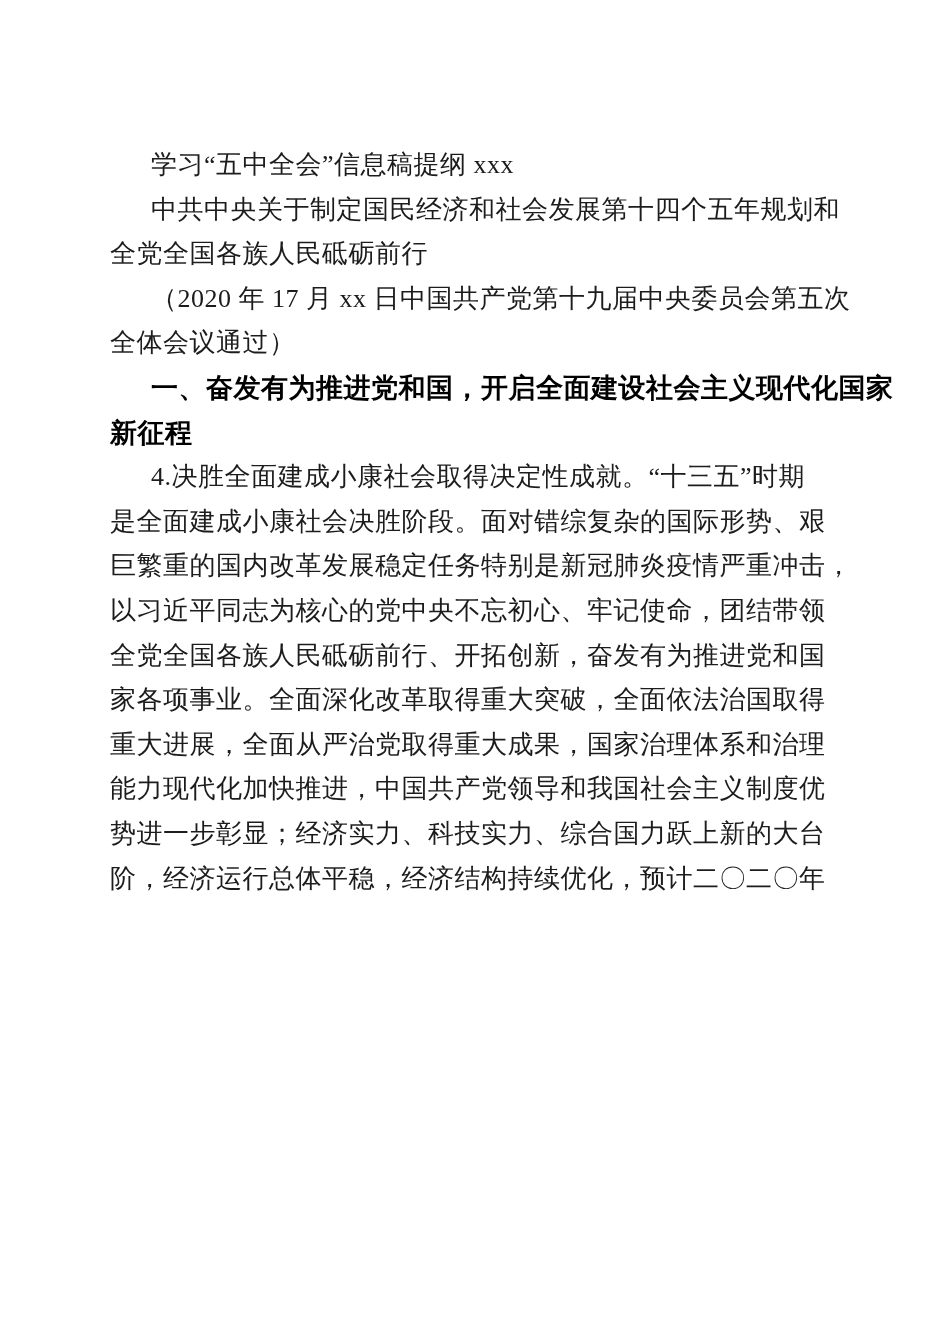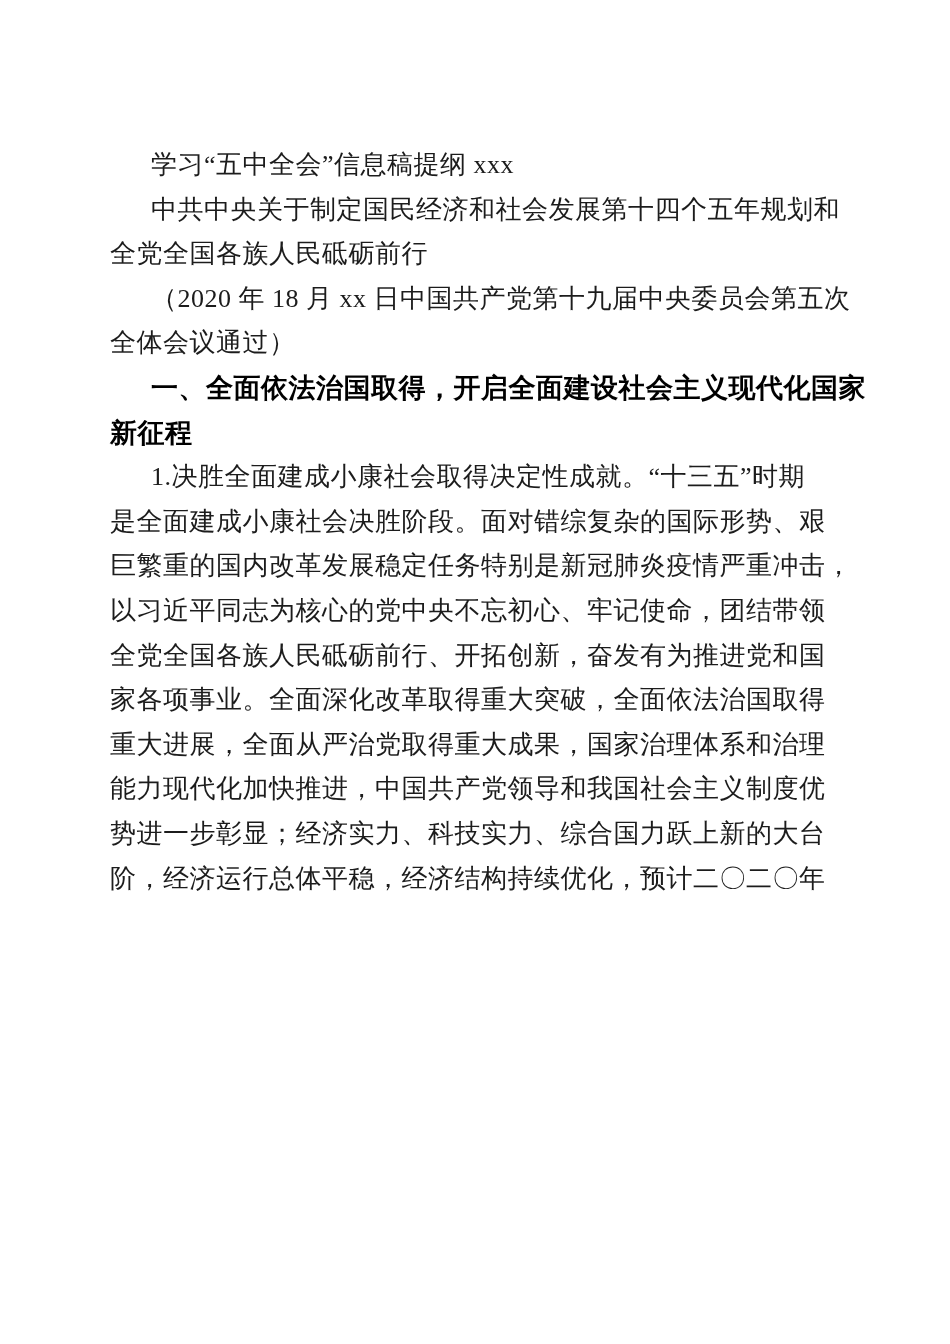--- a/index.html
+++ b/index.html
@@ -42,25 +42,25 @@
   }
 </style>
 </head>
 <body>
 
 <div class="page">
   <div class="doc-body" id="doc-body">
       <div class="para">学习“五中全会”信息稿提纲 xxx</div>
       <div class="para">中共中央关于制定国民经济和社会发展第十四个五年规划和
 全党全国各族人民砥砺前行</div>
-      <div class="para">（2020 年 18 月 xx 日中国共产党第十九届中央委员会第五次
+      <div class="para">（2020 年 17 月 xx 日中国共产党第十九届中央委员会第五次
 全体会议通过）</div>
-      <div class="para heading">一、全面依法治国取得，开启全面建设社会主义现代化国家
+      <div class="para heading">一、奋发有为推进党和国，开启全面建设社会主义现代化国家
 新征程</div>
-      <div class="para">1.决胜全面建成小康社会取得决定性成就。“十三五”时期
+      <div class="para">4.决胜全面建成小康社会取得决定性成就。“十三五”时期
 是全面建成小康社会决胜阶段。面对错综复杂的国际形势、艰
 巨繁重的国内改革发展稳定任务特别是新冠肺炎疫情严重冲击，
 以习近平同志为核心的党中央不忘初心、牢记使命，团结带领
 全党全国各族人民砥砺前行、开拓创新，奋发有为推进党和国
 家各项事业。全面深化改革取得重大突破，全面依法治国取得
 重大进展，全面从严治党取得重大成果，国家治理体系和治理
 能力现代化加快推进，中国共产党领导和我国社会主义制度优
 势进一步彰显；经济实力、科技实力、综合国力跃上新的大台
 阶，经济运行总体平稳，经济结构持续优化，预计二〇二〇年</div>
     </div>

